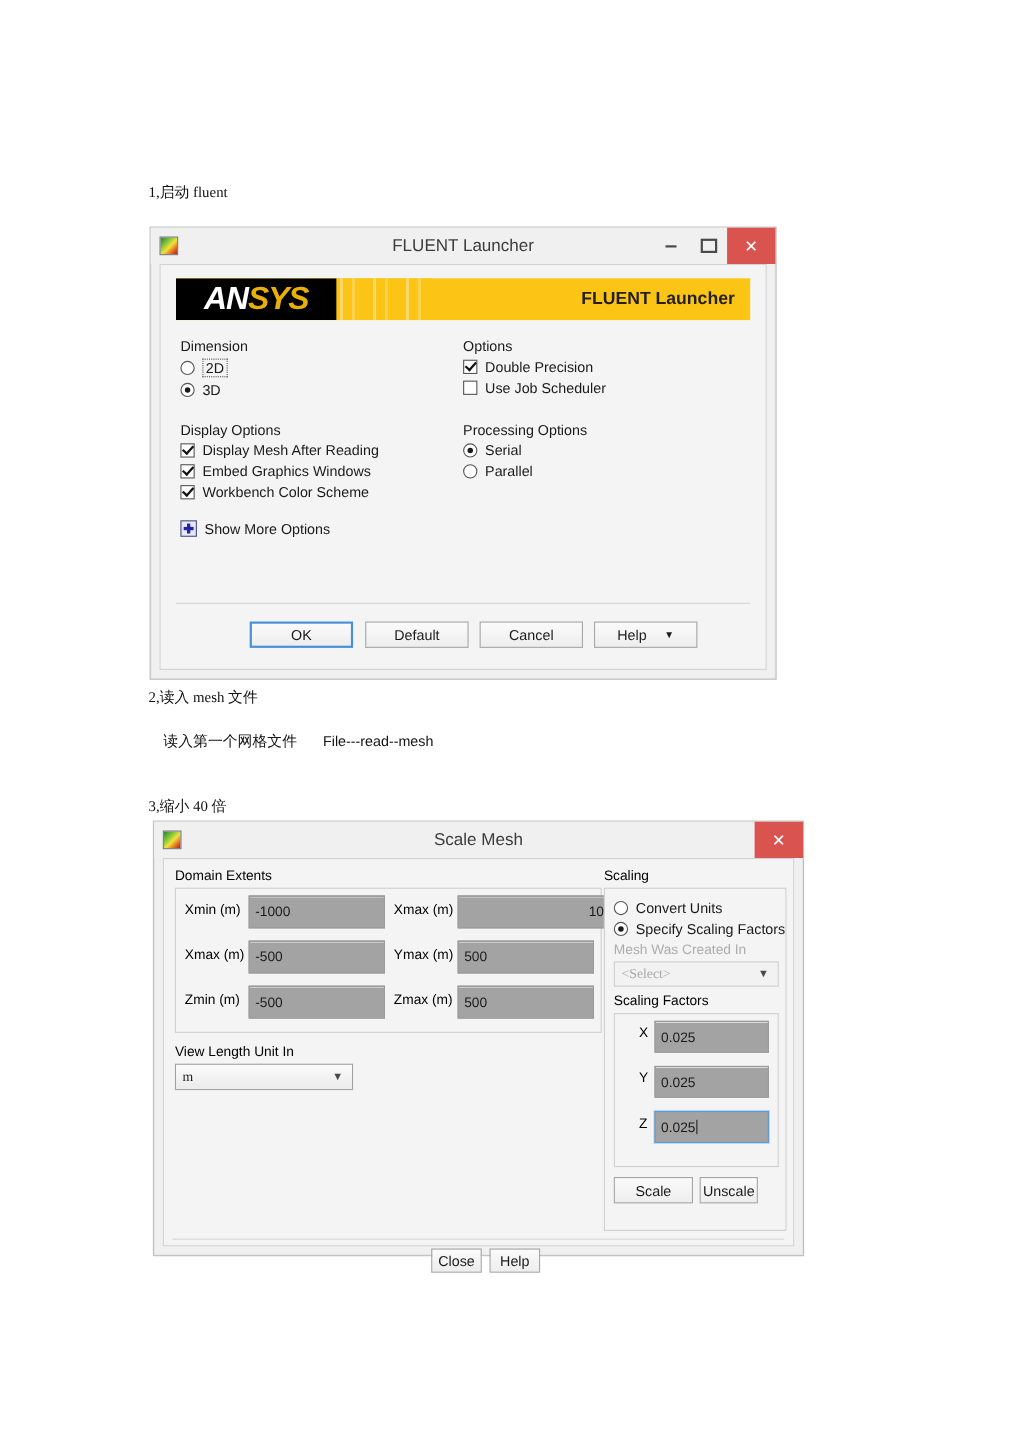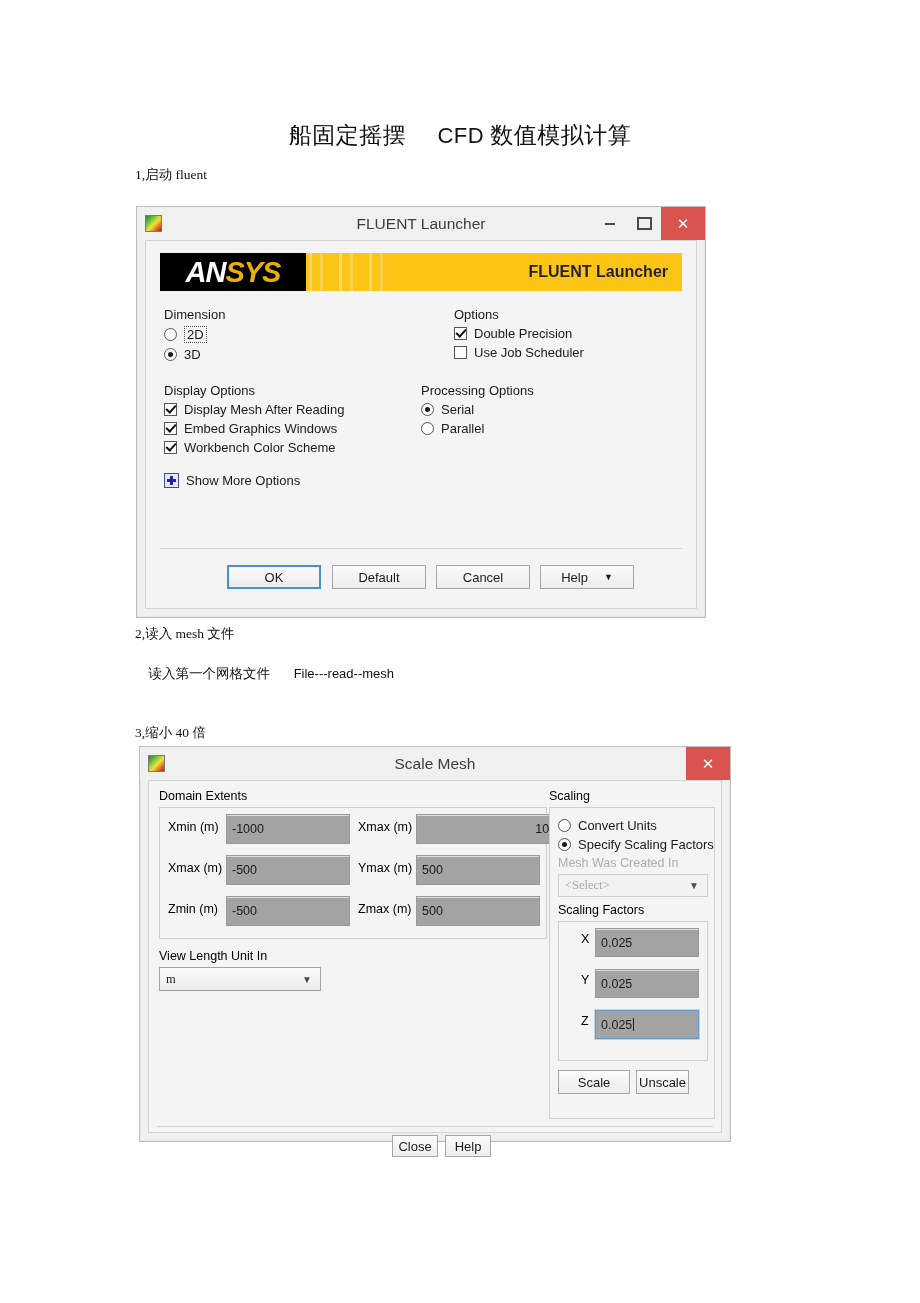--- a/index.html
+++ b/index.html
@@ -310,26 +310,20 @@
     font-family: "Liberation Sans", sans-serif;
     color: #000000;
   }
   .lbl.dim { color: #adadad; }
 </style>
 </head>
 <body>
 
 <div class="page">
 
-  <div class="doc-title">
-    <span>船固定摇摆</span>
-    &nbsp;&nbsp;&nbsp;
-    <span class="lat">CFD</span>
-    <span>数值模拟计算</span>
-  </div>
 
   <div class="para p-step1">1,启动 fluent</div>
 
   <div class="dialog" style="left:136px; top:206px; width:568px; height:410px;">
 
     <div class="titlebar">
       <div class="app-icon"></div>
       <div class="title-text">FLUENT Launcher</div>
       <div class="win-btns">
         <div class="win-btn min"></div>
@@ -354,21 +348,21 @@
         <div class="ctl-row">
           <span class="radio"></span>
           <span class="focus-box">2D</span>
         </div>
         <div class="ctl-row">
           <span class="radio on"></span>
           <span>3D</span>
         </div>
       </div>
 
-      <div style="position:absolute; left:275px; top:66px; width:250px;margin-left:33px;">
+      <div style="position:absolute; left:275px; top:66px; width:250px;">
         <div class="grp-label">Options</div>
         <div class="ctl-row">
           <span class="checkbox on"></span>
           <span>Double Precision</span>
         </div>
         <div class="ctl-row">
           <span class="checkbox"></span>
           <span>Use Job Scheduler</span>
         </div>
       </div>

